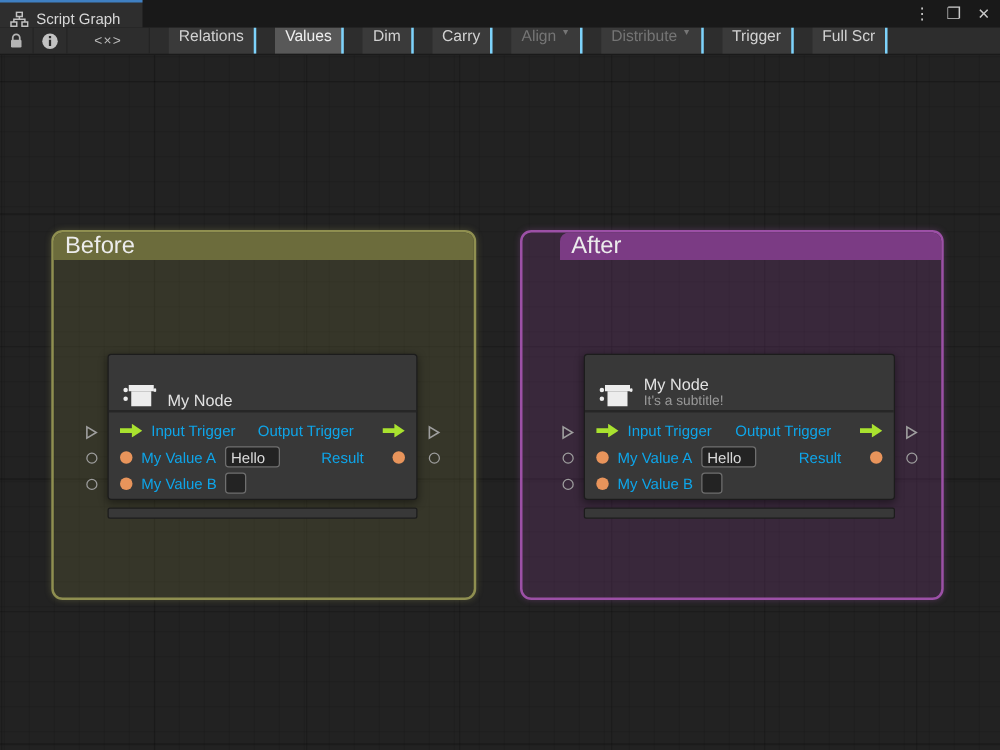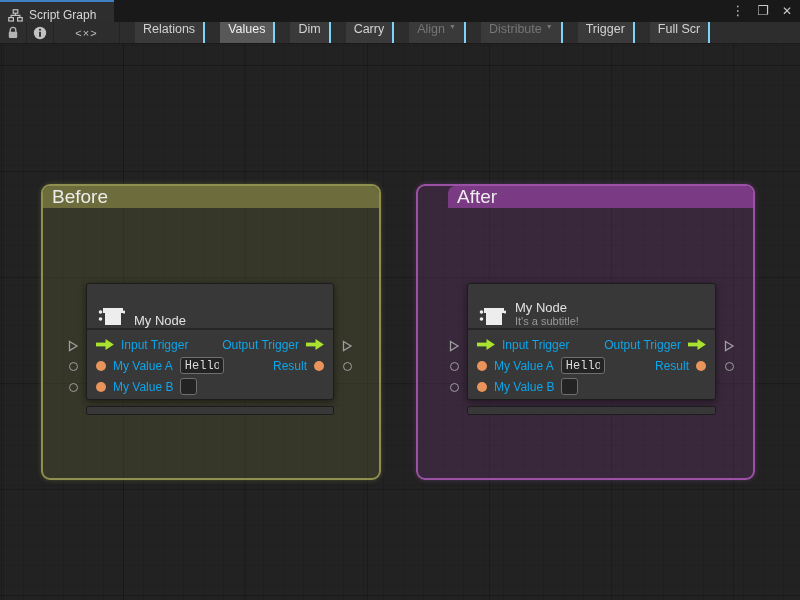--- a/index.html
+++ b/index.html
@@ -80,26 +80,26 @@
     box-shadow:0 2px 7px rgba(0,0,0,0.45);
   }
   .node-header { height:46px; display:flex; align-items:flex-end; gap:9px; padding:0 10px; border-bottom:2px solid #262626; }
   .nh-text { display:flex; flex-direction:column; justify-content:center; }
   .node-title { color:#e2e2e2; font-size:13px; line-height:15px; }
   .node-subtitle { color:#999999; font-size:11px; line-height:13px; }
   .node-subtitle:empty { display:none; }
   .ports { padding:4px 0 2px 0; }
   .port-row { height:21px; display:flex; align-items:center; gap:7px; padding:0 9px; }
   .port-label { color:#0ea5e9; font-size:12px; white-space:nowrap; }
-  .right-part { margin-left:auto; display:flex; align-items:center; gap:7px; }
+  .right-part { margin-left:auto; display:flex; align-items:center; gap:23px; }
   .flow-arrow { width:18px; height:11px; flex:0 0 auto; }
   .value-dot { width:10px; height:10px; border-radius:50%; background:#e8945b; flex:0 0 auto; }
   .port-field {
     height:17px; background:#232323; border:1px solid #6f6f6f; border-radius:3px;
-    color:#dadada; font-size:12px; padding:0 4px; font-family:Liberation Mono, monospace;
+    color:#dadada; font-size:12px; padding:0 4px; font-family:Liberation Sans, sans-serif;
   }
   .field-hello { width:44px; }
   .field-empty { width:17px; }
   .node-footer {
     position:absolute; left:0; right:0; height:9px;
     background:#383838; border:1px solid #1c1c1c; border-radius:2px;
   }
   
   .conn-col { position:absolute; width:14px; top:52px; display:flex; flex-direction:column; }
   .conn-col.left { left:-20px; }

